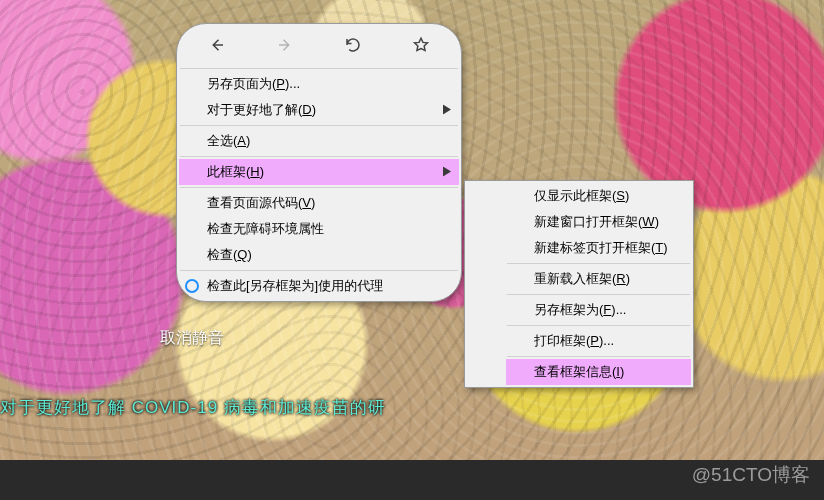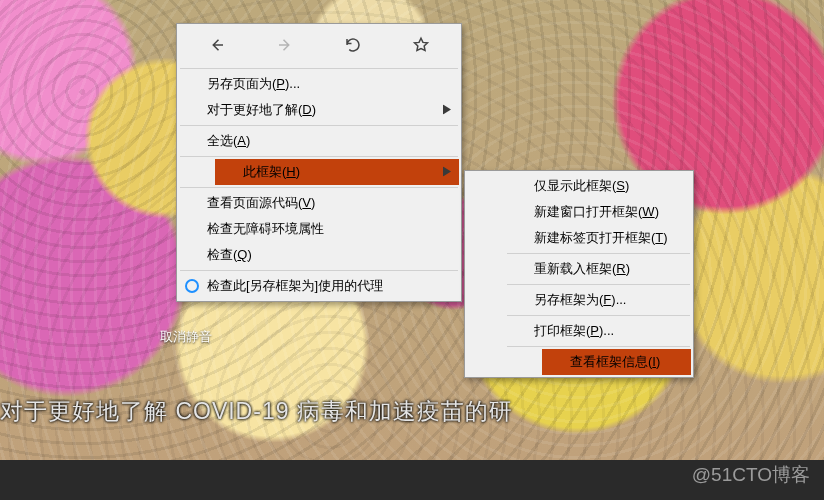--- a/index.html
+++ b/index.html
@@ -57,55 +57,55 @@
     font-size:19px;
   }
   .overlay-pill {
     position:absolute;
     left:160px;
     top:328px;
     display:flex;
     align-items:flex-start;
     gap:8px;
     color:#fff;
-    font-size:13px;
+    font-size:16px;
     text-shadow:0 1px 2px rgba(0,0,0,.8);
   }
   .overlay-pill::before {
     content:'';
     position:absolute;
     left:-34px; top:50%;
     transform:translateY(-50%);
     width:52px; height:52px;
     background: radial-gradient(circle, rgba(0,0,0,.6) 0 60%, transparent 65%);
     border-radius:50%;
     z-index:-1;
   }
   .subtitle {
     position:absolute;
     left:0px;
     top:396px;
-    color:#e5e5e5;
-    font-size:23px;
+    color:#5eead4;
+    font-size:17px;
     letter-spacing:1px;
     text-shadow:0 0 3px #000, 0 0 3px #000;
     white-space:nowrap;
   }
 
   
   .menu {
     position:absolute;
     background:#f0f0f0;
     border:1px solid #9a9a9a;
     box-shadow:2px 3px 6px rgba(0,0,0,.35);
     padding:2px;
     color:#000;
   }
-  .menu1 { left:176px; top:23px; width:286px; }
-  .menu2 { left:464px; top:170px; width:230px;padding-left:41px; }
+  .menu1 { left:176px; top:23px; width:286px;border-radius:30px; }
+  .menu2 { left:464px; top:180px; width:230px;padding-left:41px; }
 
   .toolbar {
     display:flex;
     justify-content:space-around;
     padding:6px 4px 8px;
   }
   .tb-btn {
     width:26px; height:26px;
     display:flex; align-items:center; justify-content:center;
     border-radius:3px;
@@ -128,22 +128,21 @@
     white-space:nowrap;
   }
   .mi .arrow {
     position:absolute;
     right:8px;
     top:50%;
     transform:translateY(-50%);
   }
   .mi .arrow svg { width:8px; height:10px; fill:#3a3a3a; }
   .mi.highlight {
-    background:#c2410c;
-    margin-left:36px;
+    background:#f0abfc;
   }
   .mi .bullet {
     position:absolute;
     left:6px; top:50%;
     transform:translateY(-50%);
     width:14px; height:14px;
   }
   .mi .bullet.ring{
     border:2px solid #1e90ff;
     border-radius:50%;

